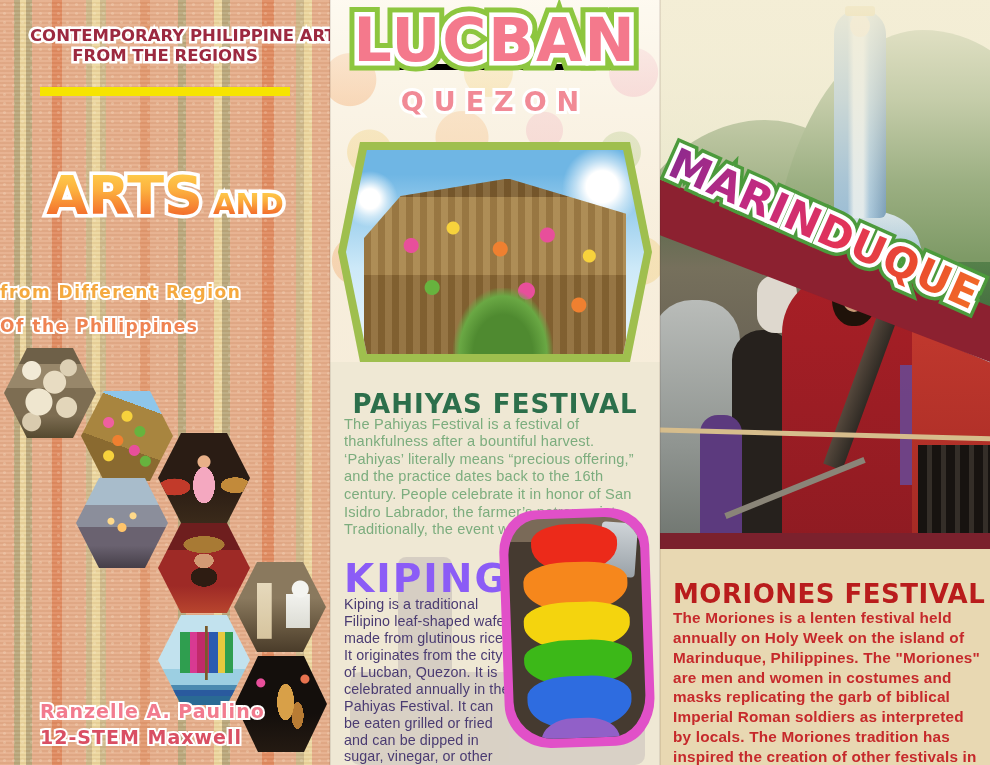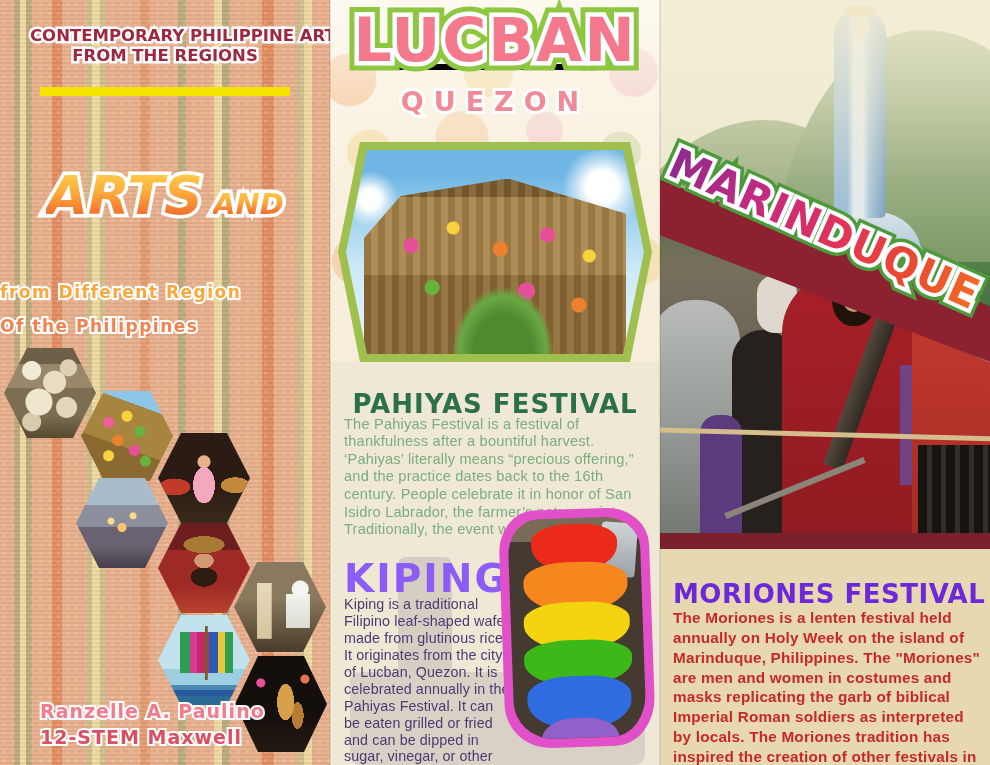--- a/index.html
+++ b/index.html
@@ -27,21 +27,21 @@
         #e5ad8a 150px 178px,#b9a87c 178px 186px,#e5ad8a 186px 214px,#ecd79e 214px 222px,
         #b9a87c 222px 230px,#e5ad8a 230px 262px,#e08a5f 262px 274px,#e5ad8a 274px 296px,
         #cdb98a 296px 304px,#ecd79e 304px 312px,#e5ad8a 312px 330px);
     background-size:9px 9px,auto,auto;}
   .badge{position:absolute;top:26px;left:30px;width:270px;text-align:center;}
   .badge-line{font:700 16.5px/20px "DejaVu Sans",sans-serif;}
   .badge-line .s1{-webkit-text-stroke:5px #fff;}
   .badge-line .f{color:#9c2940;}
   .ybar{position:absolute;top:87px;left:40px;width:250px;height:9px;background:#f6e400;}
   .title-block{position:absolute;top:168px;left:0;width:330px;text-align:center;}
-  .trow{display:flex;justify-content:center;align-items:baseline;gap:10px;font-style:italic;}
+  .trow{display:flex;justify-content:center;align-items:baseline;gap:10px;}
   .big-title{font-family:"DejaVu Sans",sans-serif;font-weight:800;}
   .arts{font-size:54px;}
   .and{font-size:29px;}
   .crafts{font-size:66px;letter-spacing:2px;margin-top:-8px;}
   .big-title .s1{-webkit-text-stroke:7px #fff;}
   .big-title .f{background:linear-gradient(180deg,#ffd44e 0%,#fcaf3e 40%,#f4752e 78%,#ef5f28 100%);
     -webkit-background-clip:text;background-clip:text;color:transparent;}
   .sub{position:absolute;left:0;width:350px;text-align:left;}
   .sub1{top:283px;} .sub2{top:317px;}
   .subline{font:700 17px/1.1 "DejaVu Sans",sans-serif;letter-spacing:1.5px;}
@@ -230,21 +230,21 @@
   .marin-wrap{position:absolute;left:20px;top:142px;transform:rotate(24deg);transform-origin:left top;}
   .marin{font:800 42px/1 "DejaVu Sans",sans-serif;letter-spacing:1px;}
   .marin .s2{-webkit-text-stroke:15px #4c9a3c;}
   .marin .s1{-webkit-text-stroke:8px #fff;}
   .marin .f{background:linear-gradient(100deg,#8e2a8e 0%,#c42a80 28%,#e23358 55%,#ea4b2e 78%,#f26c26 100%);
     -webkit-background-clip:text;background-clip:text;color:transparent;}
 
   .maroon-strip{position:absolute;top:533px;left:0;width:330px;height:16px;background:#7b212d;}
   .rp-bottom{position:absolute;top:549px;left:0;width:330px;height:216px;background:#e8d8b2;}
   .h-moriones{position:absolute;top:10px;left:13px;
-    font:800 26px/1 "DejaVu Sans",sans-serif;color:#6d28d9;letter-spacing:.5px;text-align:right;}
+    font:800 26px/1 "DejaVu Sans",sans-serif;color:#b91c1c;letter-spacing:.5px;text-align:right;}
   .b-moriones{position:absolute;top:44px;left:13px;width:313px;
     font:700 15.3px/19.8px "Liberation Sans",sans-serif;color:#c6292b;letter-spacing:.2px;}
 
   .fold{position:absolute;top:0;width:2px;height:765px;background:rgba(60,30,20,.10);}
   .fold1{left:329px;} .fold2{left:659px;}
 </style>
 </head>
 <body>
 
 <div class="poster">

